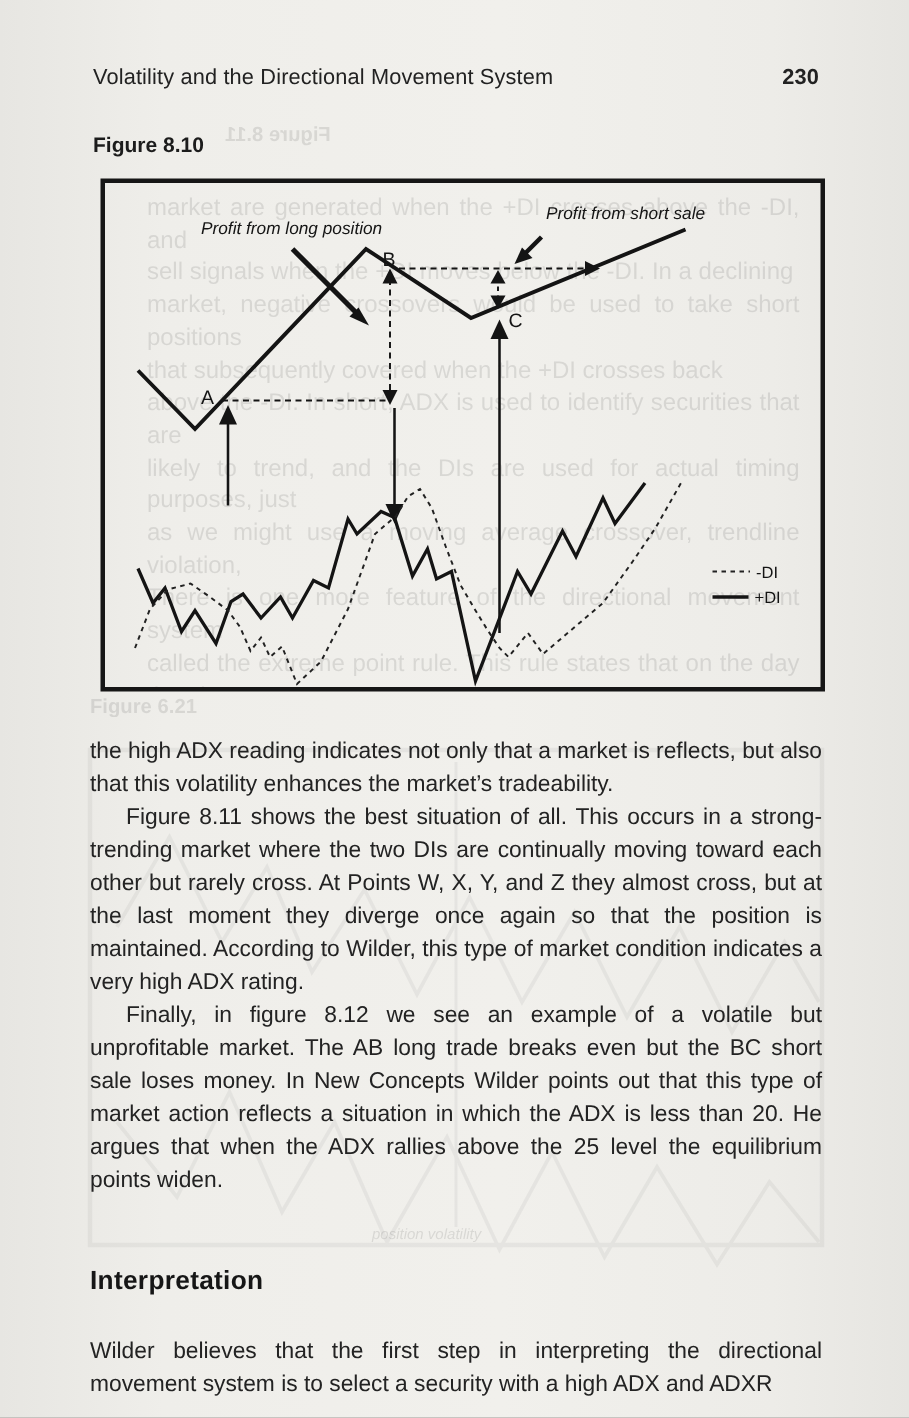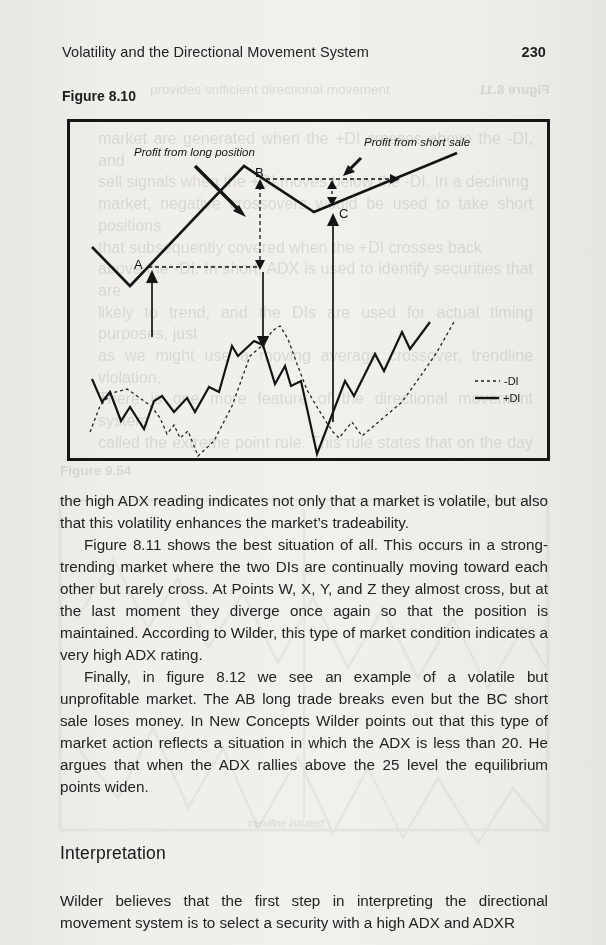--- a/index.html
+++ b/index.html
@@ -37,34 +37,33 @@
   .lbl-point{font-size:13px;}
   .lbl-legend{font-size:11px;}
   
   .ghost-chart{left:58px;top:498px;z-index:0;opacity:.055;}
   
   .body-text{left:60px;top:490px;width:488px;z-index:2;
     font-size:15.2px;line-height:22px;color:#232323;text-align:justify;}
   .body-text p{margin:0;}
   .body-text p.indent{text-indent:24px;}
   .body-text .em{}
-  .section-heading{margin:44px 0 26px 0;font-size:17.5px;font-weight:normal;color:#161616;letter-spacing:.2px;}
+  .section-heading{margin:44px 0 26px 0;font-size:17.5px;font-weight:bold;color:#161616;letter-spacing:.2px;}
 </style>
 </head>
 <body>
 
 <div class="scan">
 
   <div class="abs running-header">
     <span>Volatility and the Directional Movement System</span>
     <span class="pageno">230</span>
   </div>
 
   <div class="abs ghost ghost-above">
-    <span>provides sufficient directional movement</span>
     <span class="mirrored">Figure 8.11</span>
   </div>
 
   <div class="abs figure-caption">Figure 8.10</div>
 
   <div class="abs figure-box">
     <div class="figure-ghost-text">
         <div>market are generated when the +DI crosses above the -DI, and</div>
         <div>sell signals when the +DI moves below the -DI. In a declining</div>
         <div>market, negative crossovers would be used to take short positions</div>
@@ -139,32 +138,32 @@
       </g>
 
       <text class="lbl-italic" x="64" y="34">Profit from long position</text>
       <text class="lbl-italic" x="294" y="24">Profit from short sale</text>
       <text class="lbl-point" x="64" y="147">A</text>
       <text class="lbl-point" x="185" y="55">B</text>
       <text class="lbl-point" x="269" y="96">C</text>
     </svg>
   </div>
 
-  <div class="abs ghost ghost-below">Figure 9.54</div>
+  <div class="abs ghost ghost-below">Figure 6.21</div>
 
   <svg class="abs ghost-chart" width="492" height="400" viewBox="0 0 492 400">
     <rect x="2" y="2" width="488" height="330" fill="none" stroke="#333" stroke-width="3"></rect>
     <polyline points="20,120 55,60 90,130 120,80 150,150 185,95 220,165 255,100 290,170 325,110 360,180 395,120 430,190 465,130 488,170" fill="none" stroke="#333" stroke-width="2.5"></polyline>
     <polyline points="20,250 60,300 95,230 130,310 165,250 200,330 240,260 275,335 310,270 345,340 380,280 420,345 455,290 488,330" fill="none" stroke="#333" stroke-width="2.5"></polyline>
     <line x1="246" y1="10" x2="246" y2="320" stroke="#333" stroke-width="2"></line>
   </svg>
 
-  <div class="abs ghost ghost-note">trendline initiated</div>
+  <div class="abs ghost ghost-note">position volatility</div>
 
   <div class="abs body-text">
-    <p>the high ADX reading indicates not only that a market is volatile, but also that this volatility enhances the market’s tradeability.</p>
+    <p>the high ADX reading indicates not only that a market is reflects, but also that this volatility enhances the market’s tradeability.</p>
     <p class="indent">Figure 8.11 shows the best situation of all. This occurs in a strong-trending market where the two DIs are continually moving toward each other but rarely cross. At Points W, X, Y, and Z they almost cross, but at the last moment they diverge once again so that the position is maintained. According to Wilder, this type of market condition indicates a very high ADX rating.</p>
     <p class="indent"><span>Finally, in figure 8.12 we see an example of a volatile but unprofitable market. The AB long trade breaks even but the BC short sale loses money. In </span><span class="em">New Concepts</span><span> Wilder points out that this type of market action reflects a situation in which the ADX is less than 20. He argues that when the ADX rallies above the 25 level the equilibrium points widen.</span></p>
     <h2 class="section-heading">Interpretation</h2>
     <p>Wilder believes that the first step in interpreting the directional movement system is to select a security with a high ADX and ADXR</p>
   </div>
 
 </div>
 
 </body></html>

